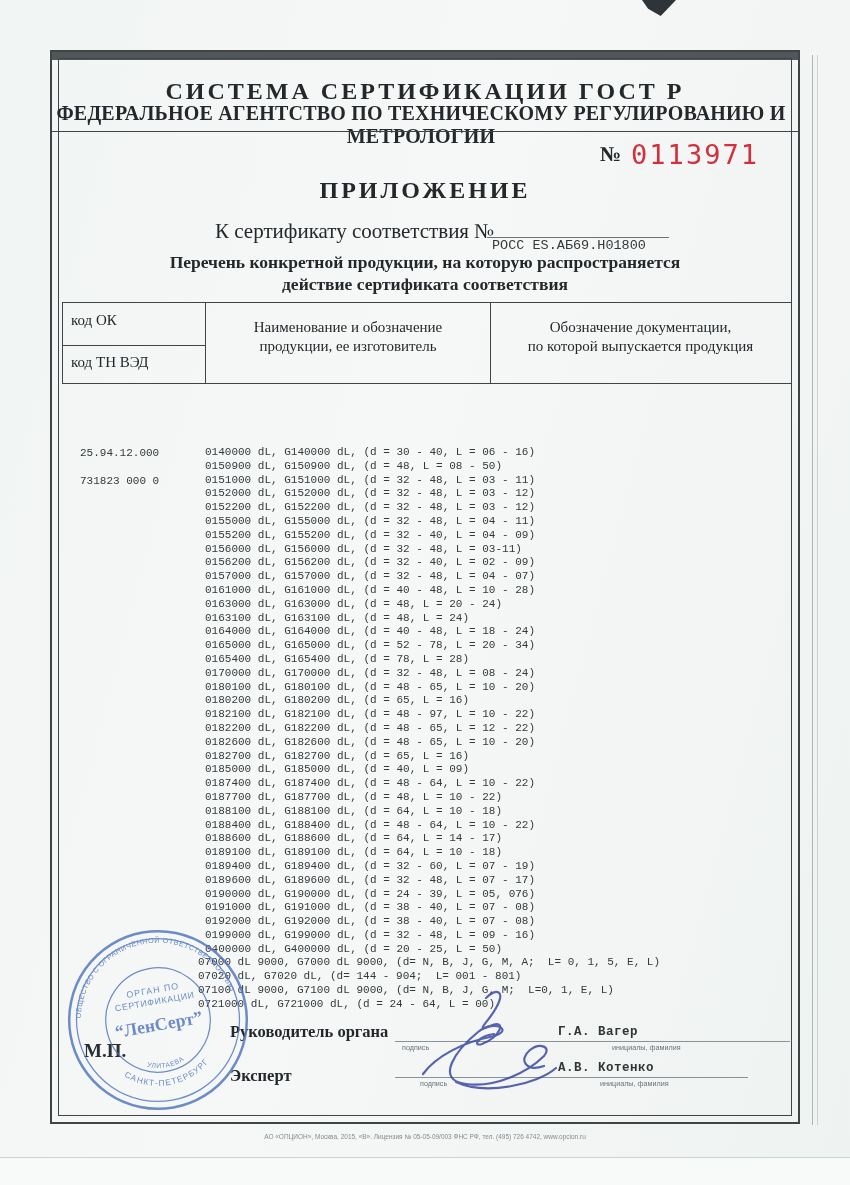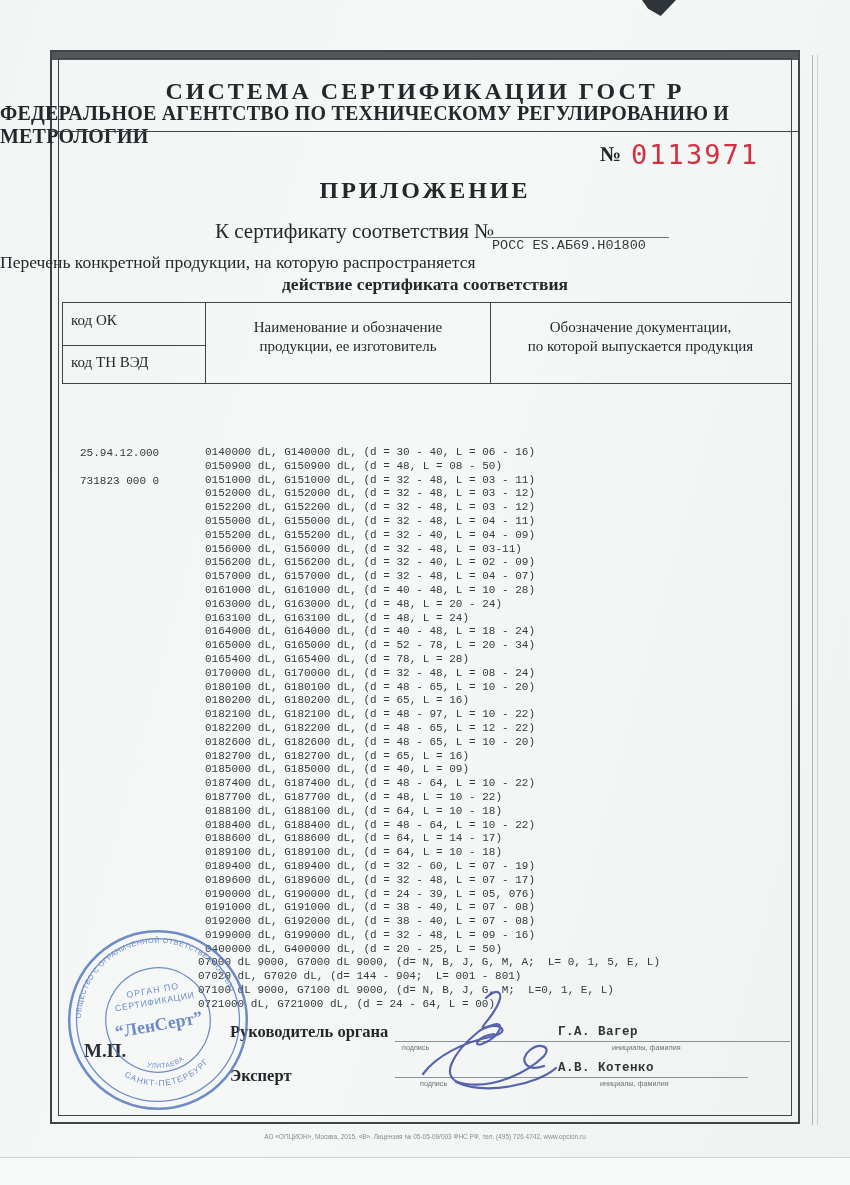--- a/index.html
+++ b/index.html
@@ -6,30 +6,30 @@
   .page{position:relative;width:850px;height:1185px;overflow:hidden;
         background:linear-gradient(105deg,#f1f5f4 0%,#f6f8f7 45%,#eef2f1 100%);
         font-family:"Liberation Serif",serif;color:#24282b;}
   .abs{position:absolute;}
   .frame-outer{left:50px;top:50px;width:746px;height:1070px;border:2px solid #3f4447;}
   .frame-inner{left:58px;top:58px;width:732px;height:1056px;border:1px solid #3f4447;}
   .topband{left:50px;top:52px;width:748px;height:8px;background:#43484b;opacity:.92;}
   .cornermark{left:642px;top:0;width:34px;height:16px;background:#2e3437;
               clip-path:polygon(0 0,100% 0,55% 100%,18% 55%);}
   .h1{left:0;right:0;top:78px;text-align:center;font-size:24px;font-weight:bold;letter-spacing:3px;}
-  .h2{left:0;right:8px;top:102px;text-align:left;font-size:20px;font-weight:bold;letter-spacing:0.2px;}
+  .h2{left:0;right:8px;top:102px;text-align:center;font-size:20px;font-weight:bold;letter-spacing:0.2px;}
   .hrule{left:50px;top:131px;width:748px;border-top:1.6px solid #3f4447;}
   .numrow{left:600px;top:142px;display:flex;align-items:flex-start;gap:10px;}
   .numsign{font-size:21px;font-weight:bold;}
   .numval{font-family:"DejaVu Sans Mono",monospace;font-size:27px;letter-spacing:2px;line-height:26px;}
   .title{left:0;right:0;top:177px;text-align:center;font-size:24px;font-weight:bold;letter-spacing:3px;}
   .certlabel{left:215px;top:219px;font-size:21px;}
   .certval{left:492px;top:210px;font-family:"Liberation Mono",monospace;font-size:13.5px;color:#383c3f;margin-top:28px;}
   .certline{left:487px;top:211px;width:182px;height:26px;border-bottom:1px solid #6b7277;}
-  .sub1{left:0;right:0;top:252px;text-align:left;font-size:17.5px;font-weight:normal;}
+  .sub1{left:0;right:0;top:252px;text-align:center;font-size:17.5px;font-weight:bold;}
   .sub2{left:0;right:0;top:274px;text-align:center;font-size:17.5px;font-weight:bold;}
   .tbox{left:62px;top:302px;width:728px;height:80px;border:1.3px solid #3f4447;}
   .tv1{left:205px;top:302px;width:0;height:81px;border-left:1.3px solid #3f4447;}
   .tv2{left:490px;top:302px;width:0;height:81px;border-left:1.3px solid #3f4447;}
   .th1{left:62px;top:345px;width:143px;border-top:1.2px solid #3f4447;}
   .cell{font-size:15px;}
   .c1a{left:71px;top:312px;}
   .c1b{left:71px;top:354px;}
   .c2{left:206px;top:318px;width:284px;text-align:center;line-height:19px;}
   .c3{left:491px;top:318px;width:299px;text-align:center;line-height:19px;}

